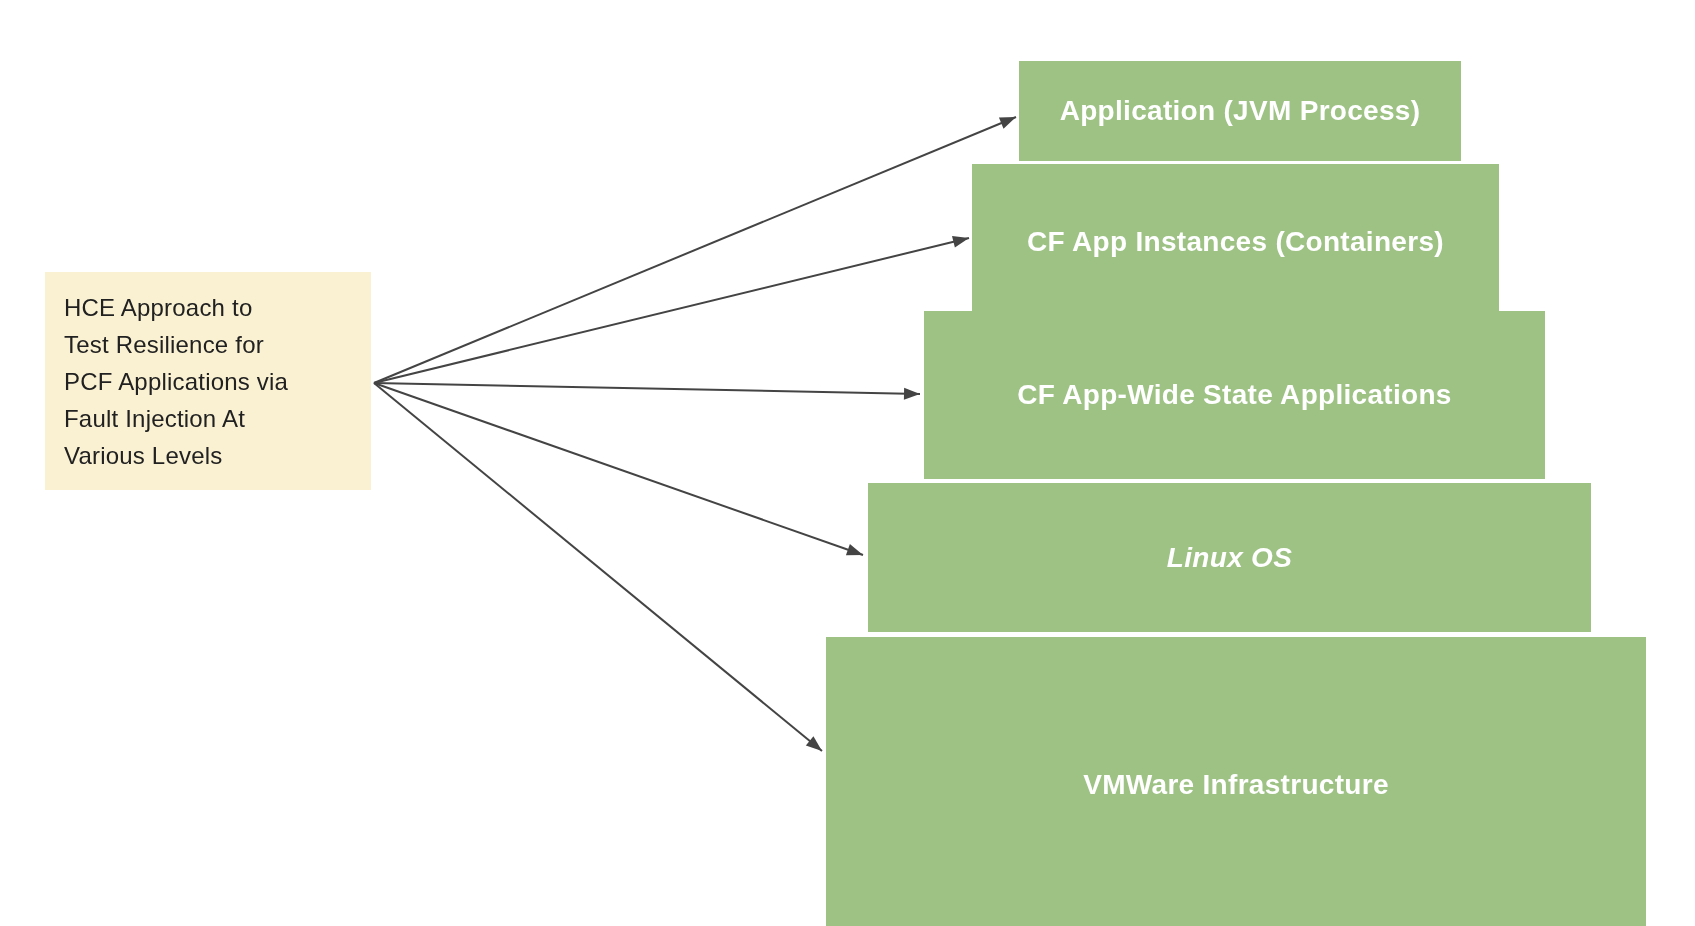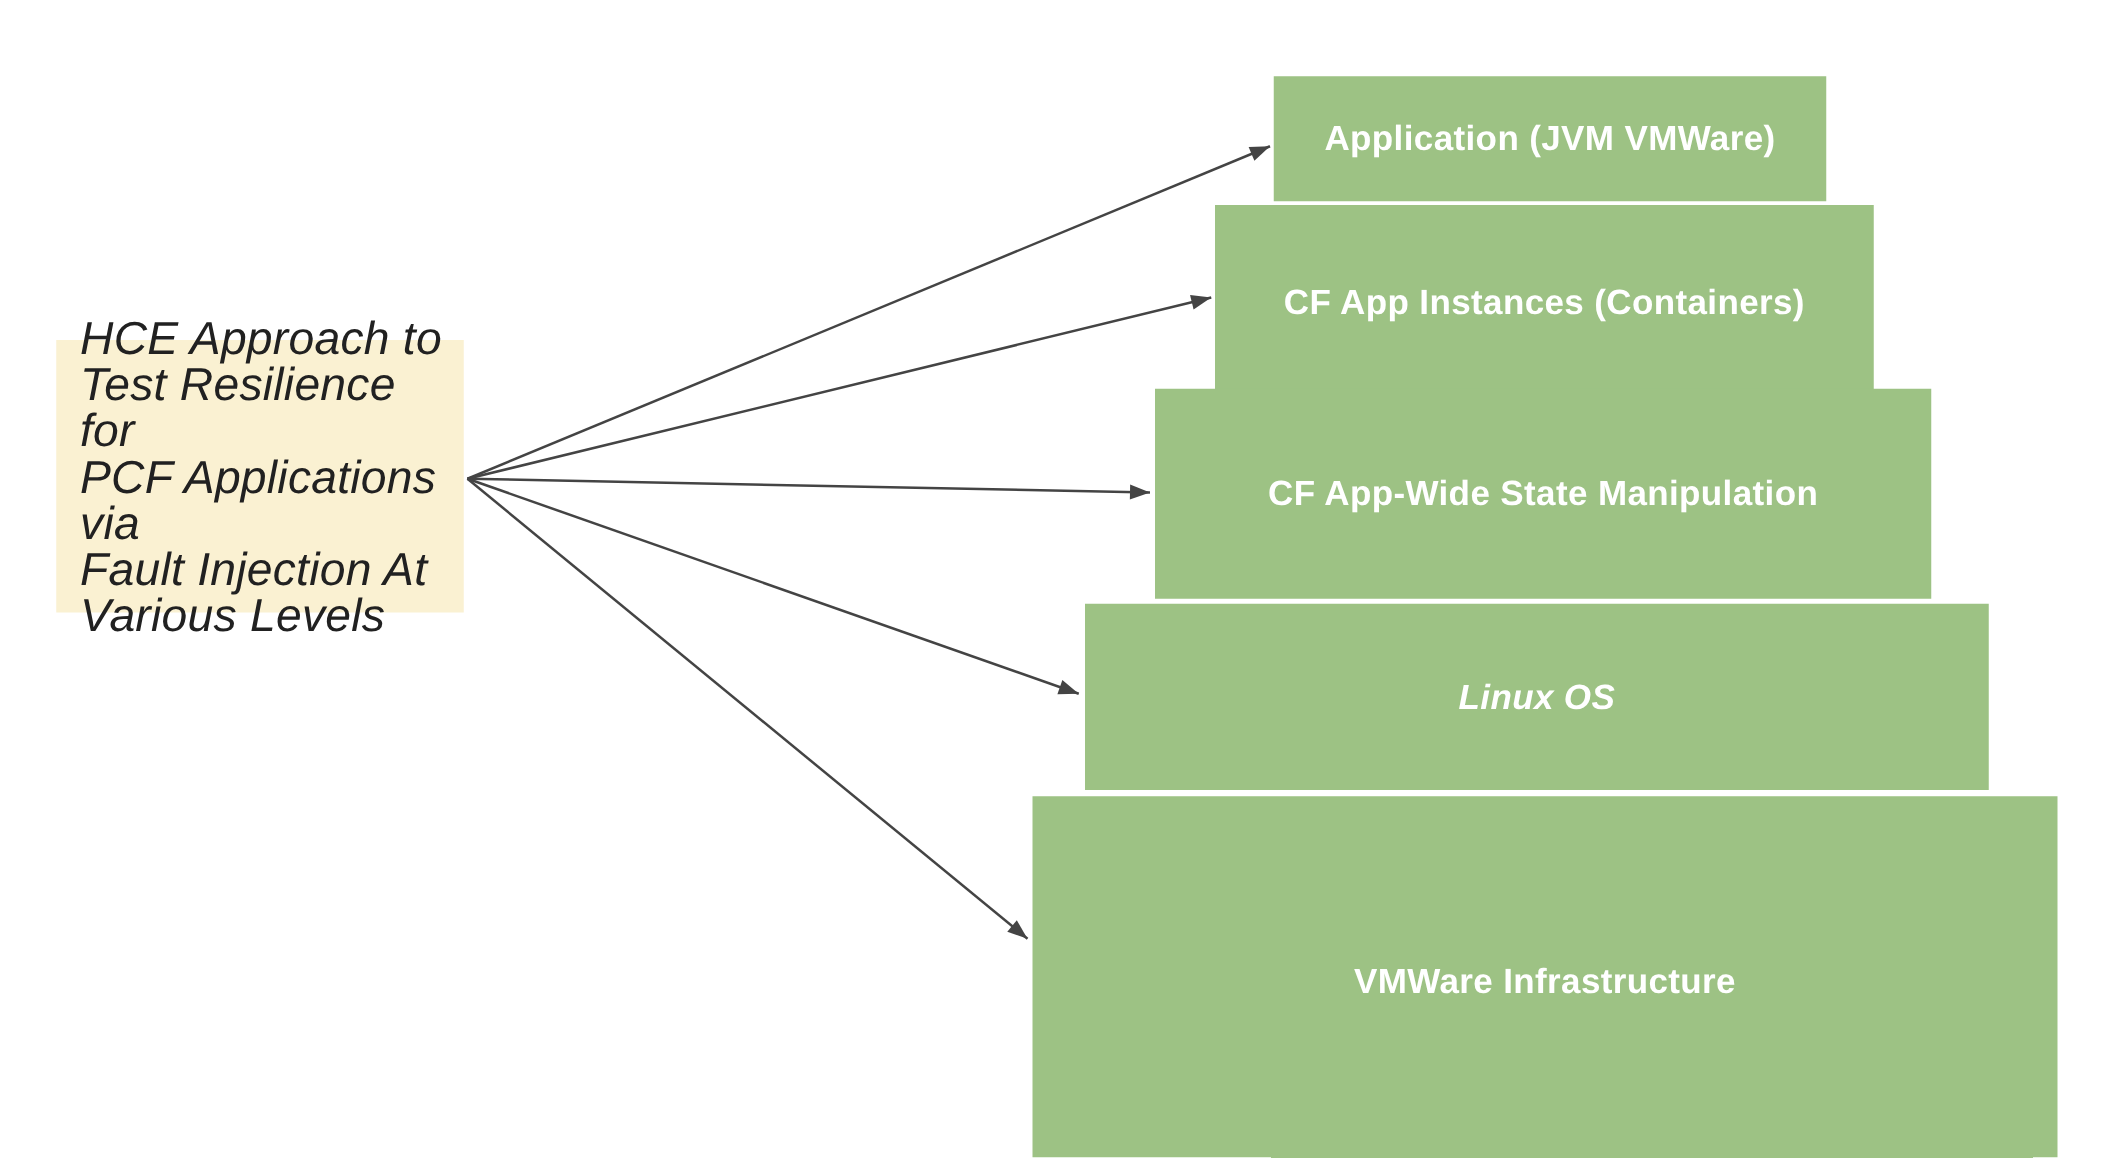--- a/index.html
+++ b/index.html
@@ -28,25 +28,24 @@
     left: 45px; top: 272px;
     width: 326px; height: 218px;
     background: var(--note-bg);
     color: var(--note-text);
     display: flex;
     align-items: center;
     box-sizing: border-box;
     padding: 0 10px 0 19px;
   }
   .note-text {
-    font-size: 37px;
+    font-size: 24px;
     line-height: 37px;
     white-space: pre-line;
     letter-spacing: 0.2px;
-    font-style: italic;
   }
   .level {
     position: absolute;
     background: var(--level-fill);
     color: var(--level-text);
     display: flex;
     align-items: center;
     justify-content: center;
     text-align: center;
   }
@@ -81,29 +80,29 @@
 
   <div class="note">
     <span class="note-text">HCE Approach to
 Test Resilience for
 PCF Applications via
 Fault Injection At
 Various Levels</span>
   </div>
 
   <div class="level level-1">
-    <span class="level-label">Application (JVM VMWare)</span>
+    <span class="level-label">Application (JVM Process)</span>
   </div>
 
   <div class="level level-2">
     <span class="level-label">CF App Instances (Containers)</span>
   </div>
 
   <div class="level level-3">
-    <span class="level-label">CF App-Wide State Manipulation</span>
+    <span class="level-label">CF App-Wide State Applications</span>
   </div>
 
   <div class="level level-4">
     <span class="level-label">Linux OS</span>
   </div>
 
   <div class="level level-5">
     <span class="level-label">VMWare Infrastructure</span>
   </div>
 

